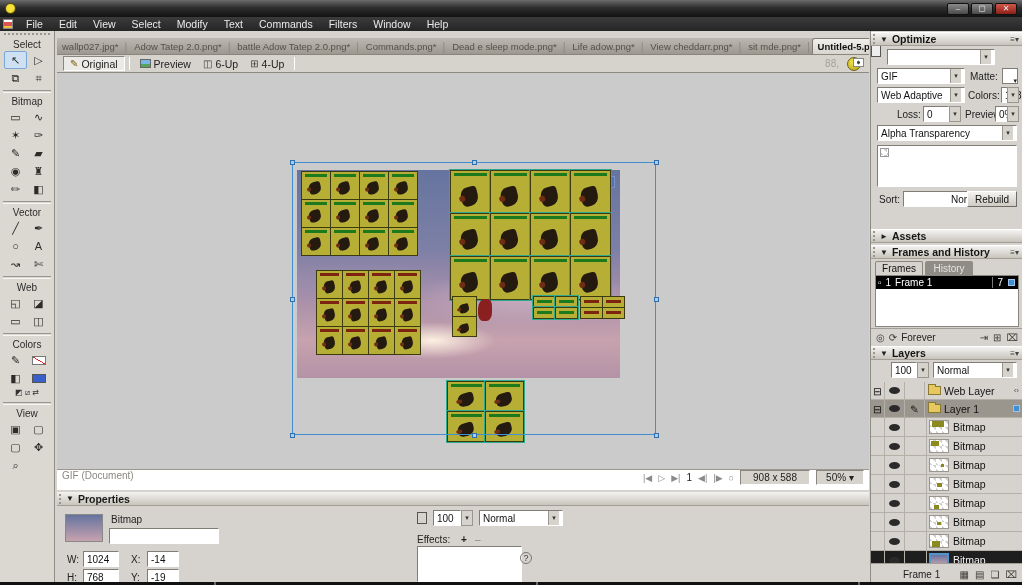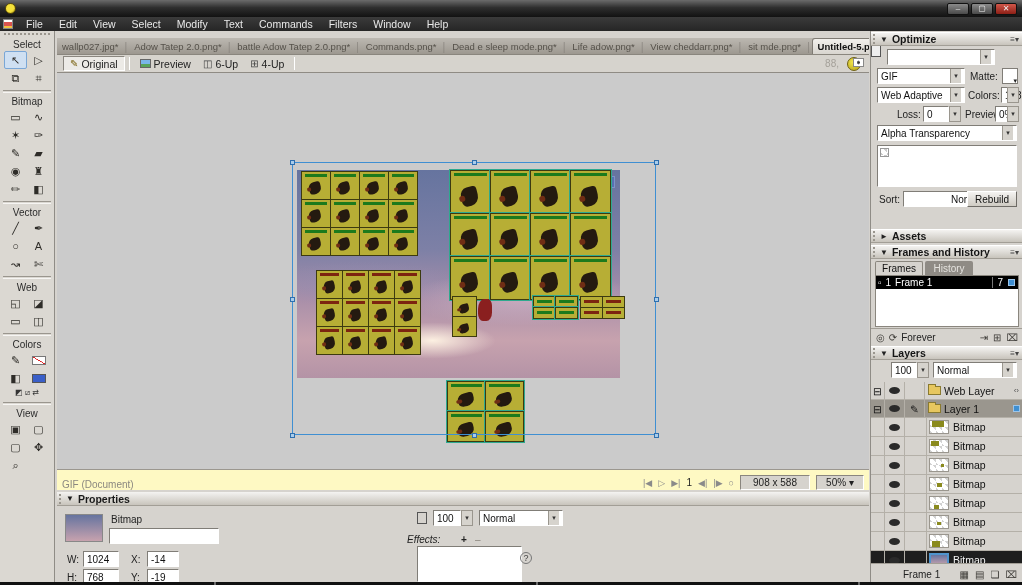--- a/index.html
+++ b/index.html
@@ -65,22 +65,22 @@
   .card.sel{box-shadow:0 0 0 1px #2ea98e;}
   .cap{height:3px;margin:2px 3px 0;}
   .cap.flatcap{margin:3px 3px;}
   .spr{position:absolute;left:26%;top:38%;width:44%;height:46%;background:#241a10;border-radius:45% 20% 50% 30%;
        transform:rotate(-14deg);}
   .spr::after{content:"";position:absolute;left:-2px;top:35%;width:35%;height:30%;background:#6f2d14;border-radius:50%;}
   .blob{position:absolute;background:#8a1f1f;border-radius:45% 30% 40% 35%;}
   #selrect{position:absolute;border:1px solid #3f8fd2;}
   .handle{position:absolute;width:5px;height:5px;background:#a9cdeb;border:1px solid #2f6fae;}
   
-  #statusbar{left:57px;top:469px;width:812px;height:21px;background:#fef9c3;border-top:1px solid #9b978f;
-             display:flex;align-items:flex-end;font-size:10px;color:#8b8880;padding:0 5px;}
+  #statusbar{left:57px;top:469px;width:812px;height:21px;background:#ffffff;border-top:1px solid #9b978f;
+             display:flex;align-items:flex-start;font-size:10px;color:#8b8880;padding:0 5px;}
   #status-right{margin-left:auto;display:flex;align-items:center;gap:6px;color:#8a8a8a;font-size:9px;}
   #status-right .num{color:#222;font-size:10px;}
   .status-box{border:1px solid;border-color:#8a867f #fff #fff #8a867f;background:#d6d3cd;color:#222;
               font-size:10px;padding:1px 6px;text-align:center;}
   
   #dock{left:870px;top:31px;width:152px;height:554px;background:#d6d3ce;border-left:1px solid #8f8c86;}
   .phdr{position:absolute;left:0;width:152px;height:14px;background:linear-gradient(#f4f3f1,#c8c4bc);
         border-top:1px solid #fff;border-bottom:1px solid #a29e96;display:flex;align-items:center;
         font-size:10.5px;font-weight:bold;color:#151515;}
   .phdr .grip{width:4px;height:10px;border-left:2px dotted #9a968e;margin:0 3px 0 2px;}
@@ -740,21 +740,21 @@
     <span class="plabel" style="left:74px;top:80px;">Y:</span>
     <input class="pinput" style="left: 90px; top: 77px; width: 32px;" value="-19">
 
     <span class="plabel" style="left:360px;top:20px;width:10px;height:12px;border:1px solid #555;"></span>
     <input class="pinput" style="left: 376px; top: 18px; width: 28px;" value="100">
     <span class="ddbtn" style="left:404px;top:18px;">▾</span>
     <div class="pselect" style="left:422px;top:18px;width:84px;">
       <span>Normal</span>
         <span class="dd">▾</span>
     </div>
-    <span class="plabel" style="left:350px;top:42px;font-style:italic;">Effects:</span>
+    <span class="plabel" style="left:360px;top:42px;">Effects:</span>
     <span class="plabel" style="left:404px;top:42px;font-weight:bold;">+</span>
     <span class="plabel" style="left:418px;top:42px;color:#8a867e;">–</span>
     <div style="position:absolute;left:360px;top:54px;width:105px;height:36px;background:#fff;border:1px solid;border-color:#807d77 #fff #fff #807d77;"></div>
     <span style="position:absolute;left:463px;top:60px;width:12px;height:12px;border:1px solid #777;border-radius:50%;
                  font-size:9px;text-align:center;line-height:11px;color:#444;">?</span>
   </div>
 
   <div id="taskstrip" class="abs">
     <span style="left:214px;"></span>
       <span style="left:536px;"></span>

